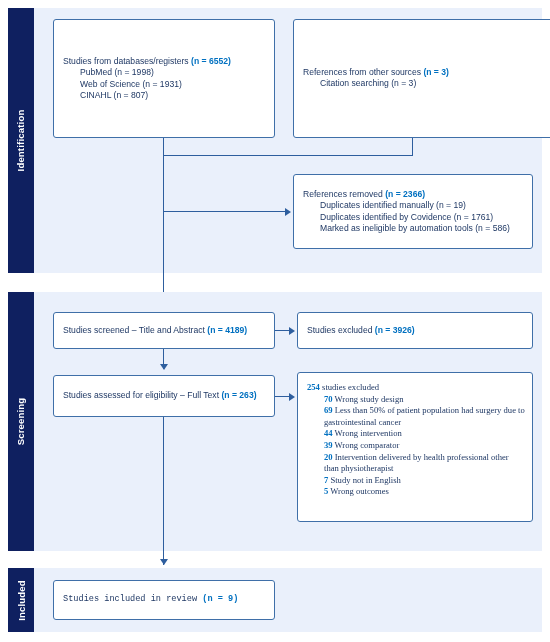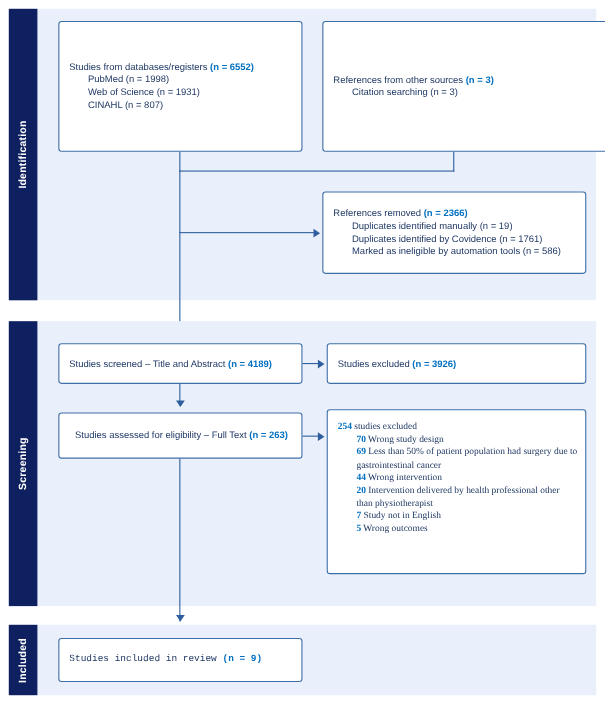--- a/index.html
+++ b/index.html
@@ -162,21 +162,21 @@
       </div>
     </div>
   </div>
 
   <div class="conn hline" style="left:275px; top:330px; width:16px;"></div>
   <div class="arrow-right" style="left:289px; top:326.5px;"></div>
 
   <div class="conn vline" style="left:163px; top:349px; height:20px;"></div>
   <div class="arrow-down" style="left:159.5px; top:364px;"></div>
 
-  <div class="box" style="left:53px; top:375px; width:222px; height:42px;text-align:center;">
+  <div class="box" style="left:53px; top:375px; width:222px; height:42px;">
     <div class="box-inner vcenter">
       <div class="hdr">
         <span>Studies assessed for eligibility – Full Text </span><span class="n">(n = 263)</span>
       </div>
     </div>
   </div>
 
   <div class="box" style="left:297px; top:372px; width:236px; height:150px;">
     <div class="box-inner" style="top:9px;font-family:Liberation Serif, serif;">
       <div class="hdr">
@@ -186,20 +186,24 @@
         <span class="lead">70</span>
         <span>Wrong study design</span>
       </div>
       <div class="sub">
         <span class="lead">69</span>
         <span>Less than 50% of patient population had surgery due to gastrointestinal cancer</span>
       </div>
       <div class="sub">
         <span class="lead">44</span>
         <span>Wrong intervention</span>
+      </div>
+      <div class="sub">
+        <span class="lead">39</span>
+        <span>Wrong comparator</span>
       </div>
       <div class="sub">
         <span class="lead">20</span>
         <span>Intervention delivered by health professional other than physiotherapist</span>
       </div>
       <div class="sub">
         <span class="lead">7</span>
         <span>Study not in English</span>
       </div>
       <div class="sub">

